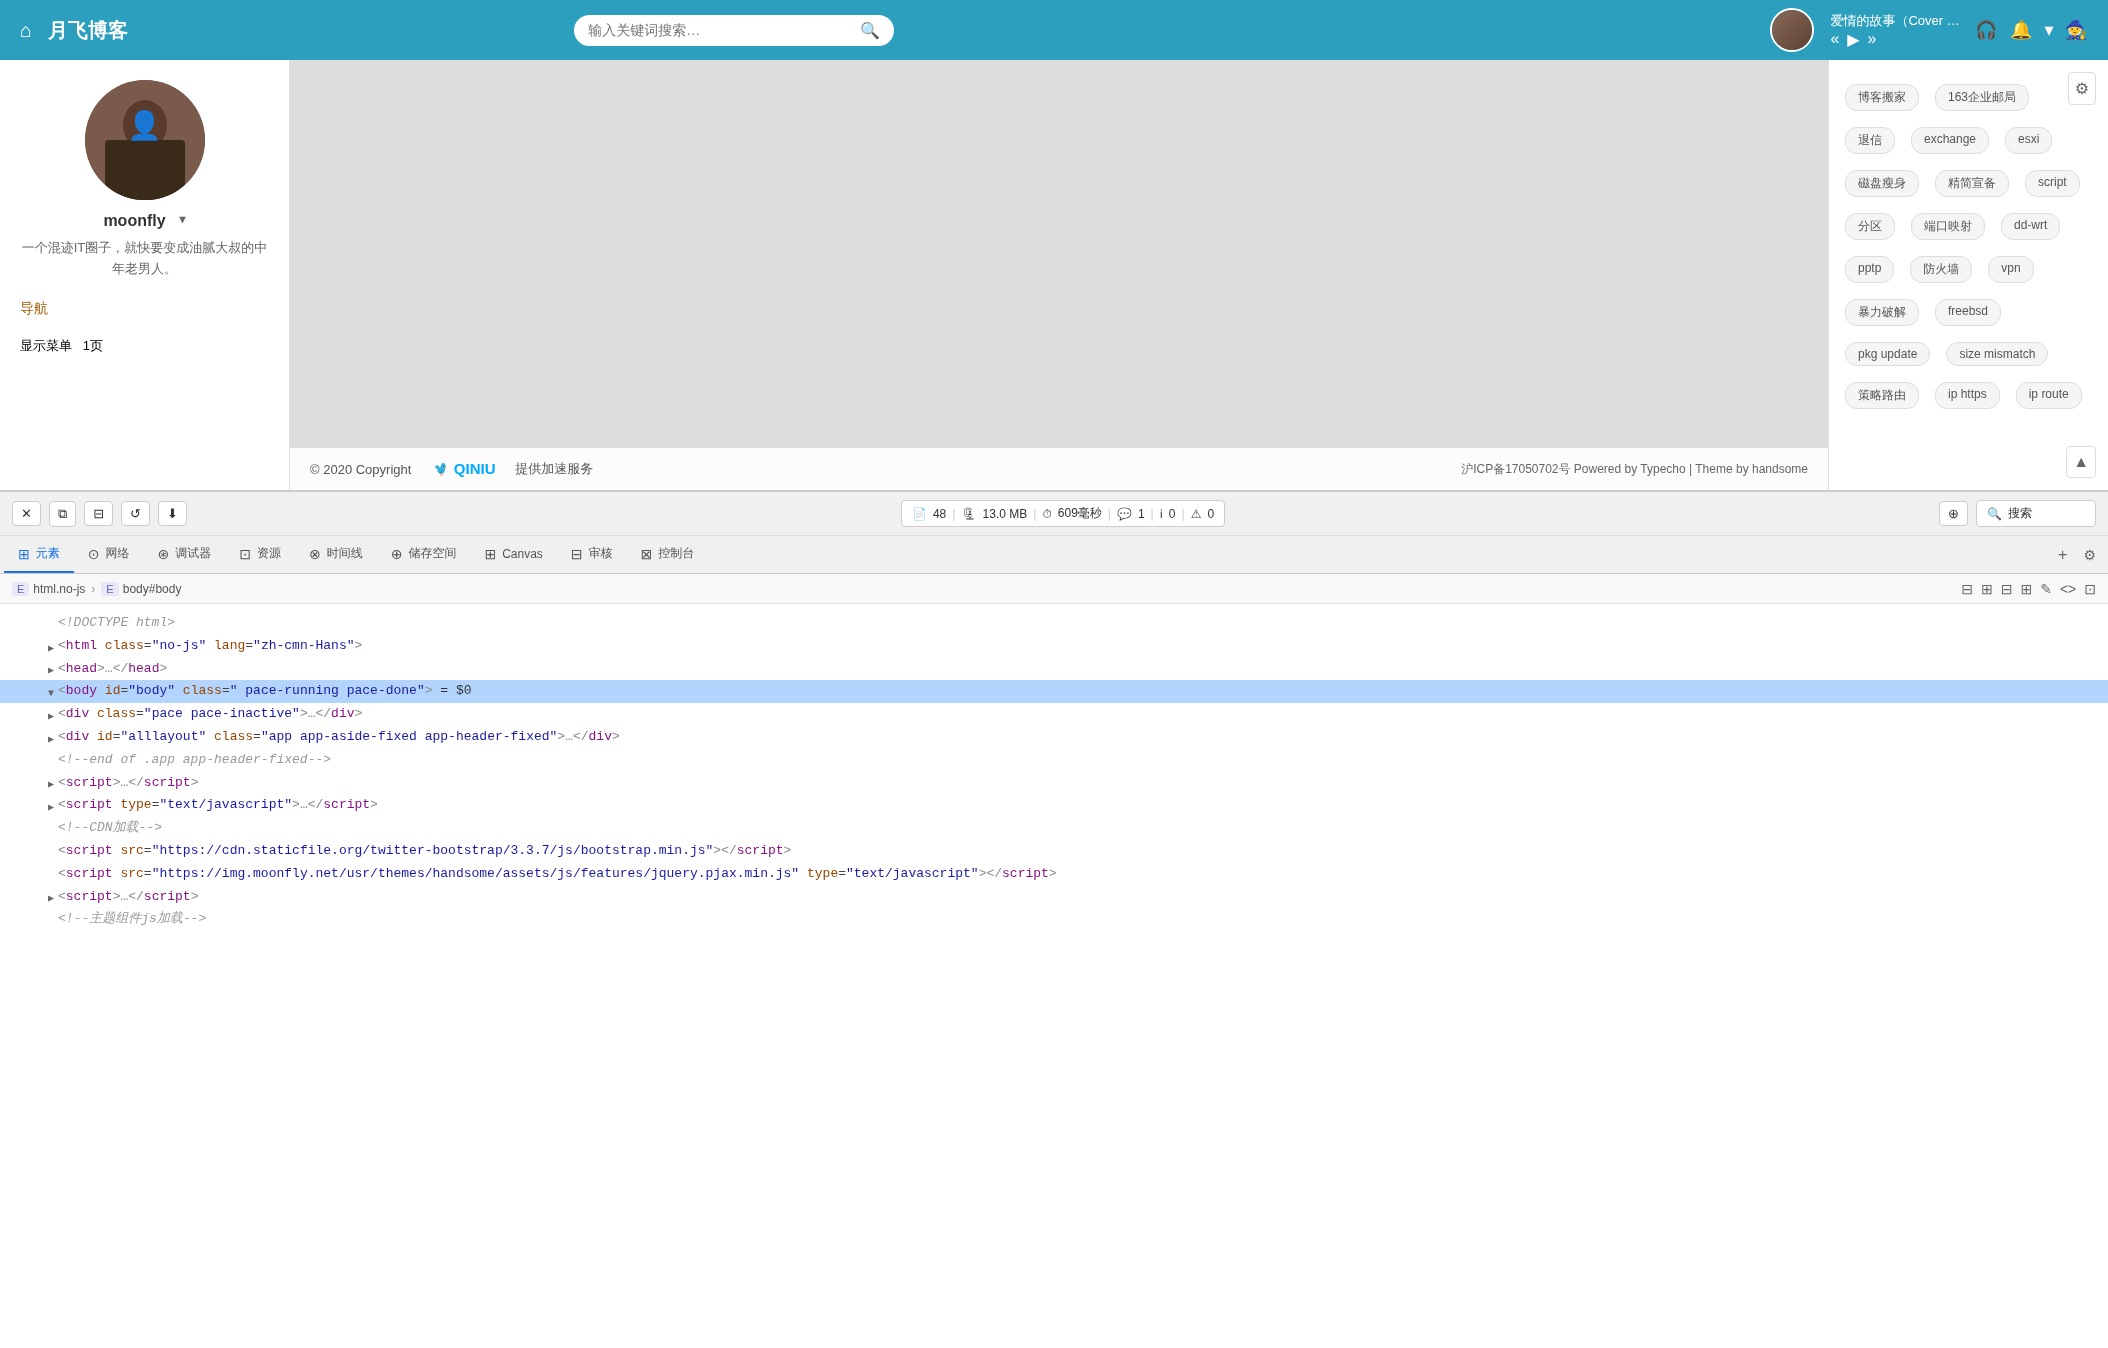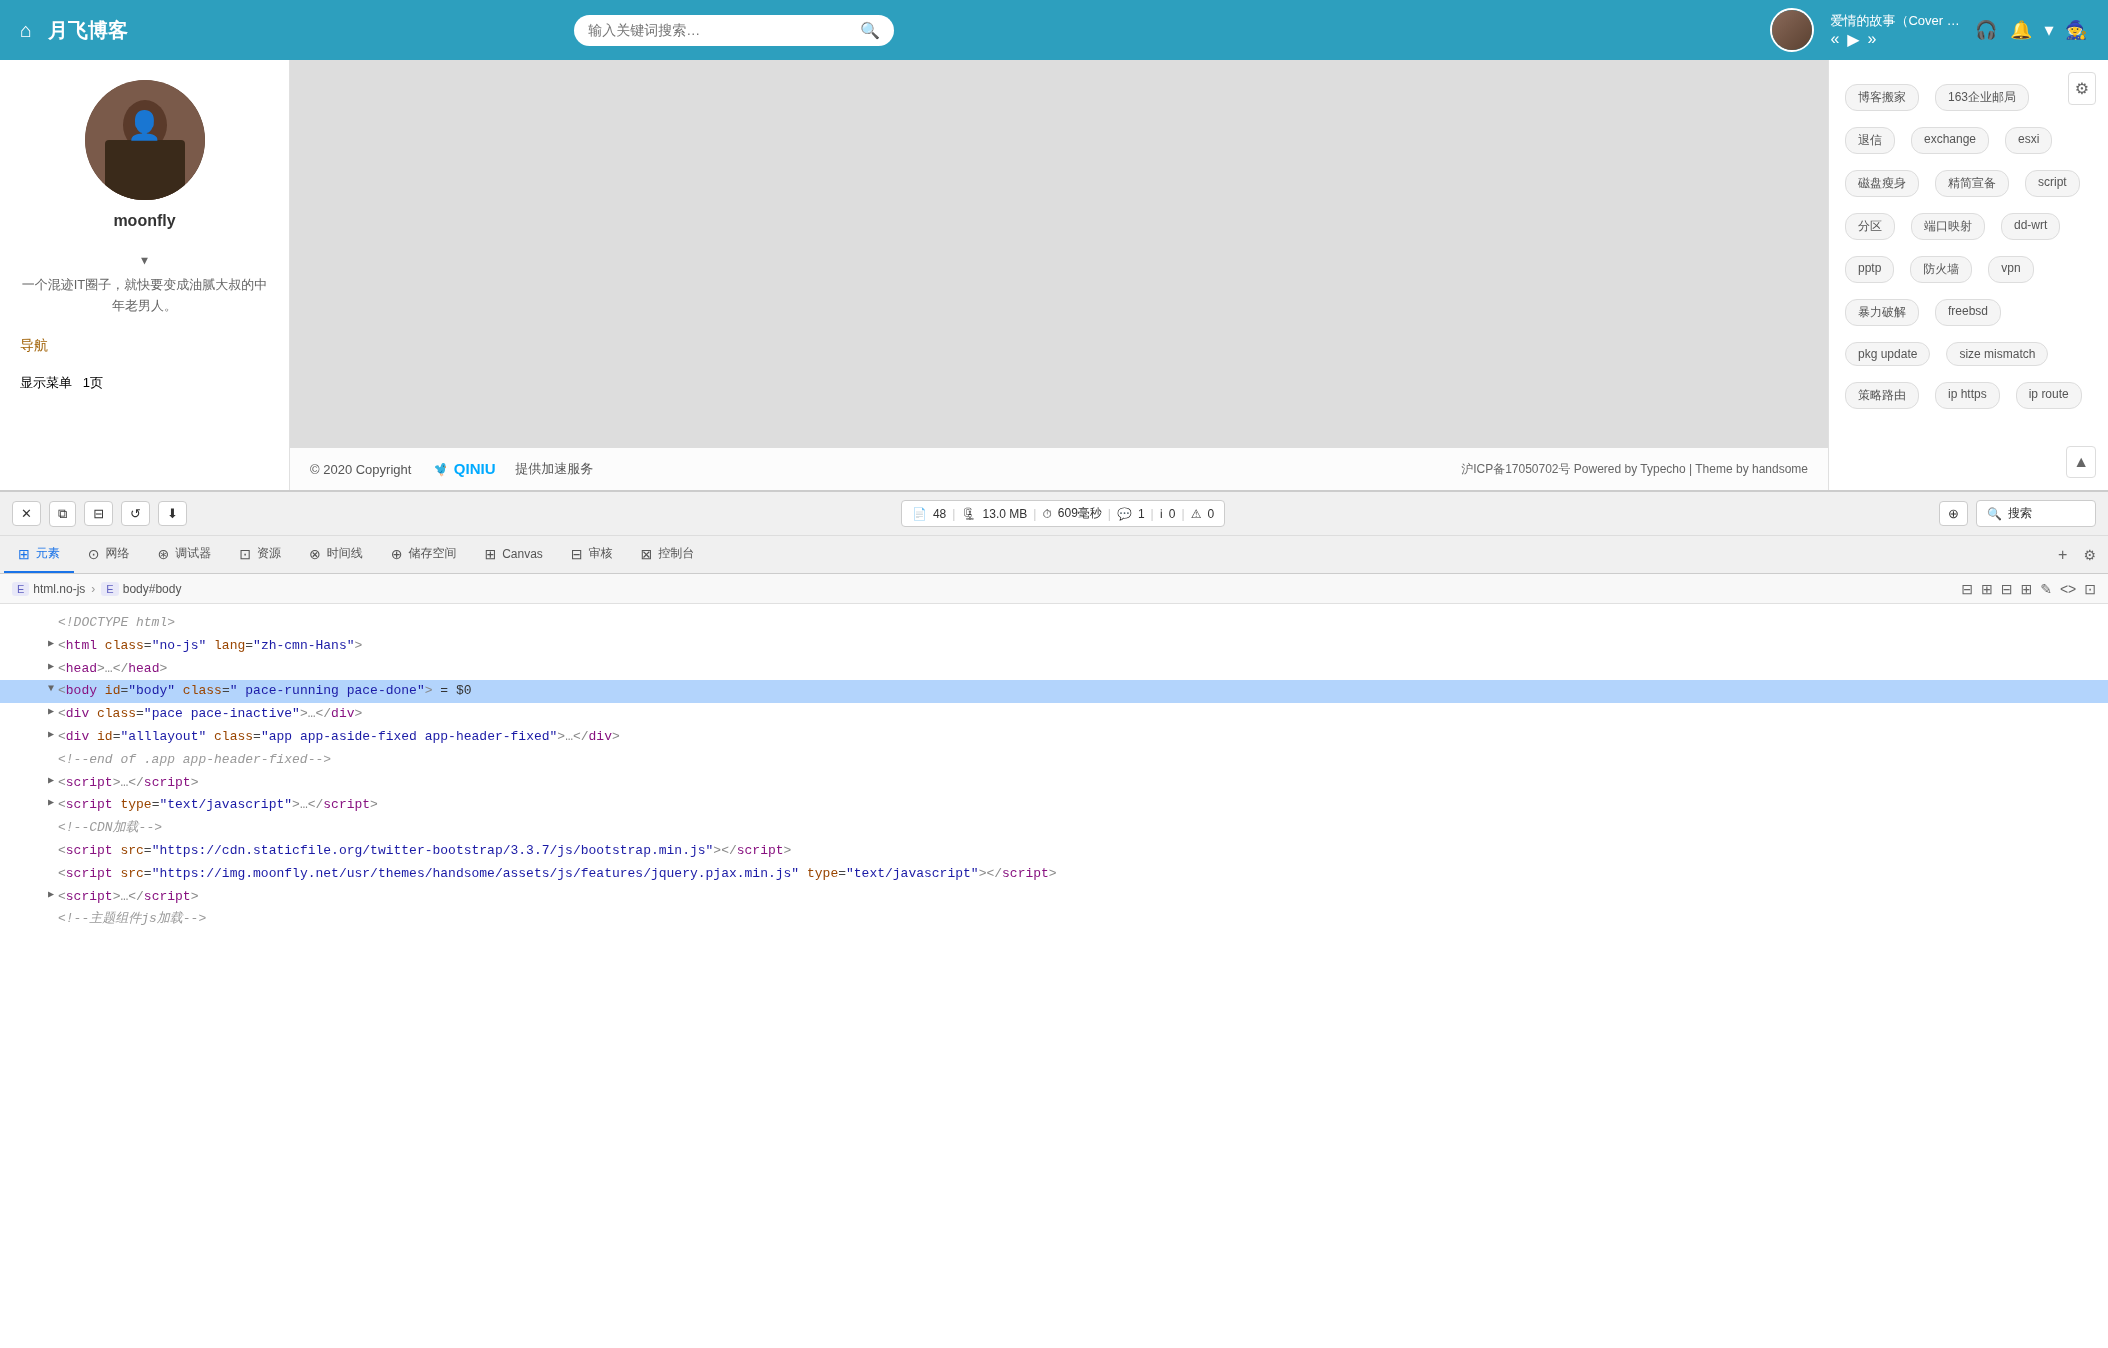--- a/index.html
+++ b/index.html
@@ -19,21 +19,21 @@
     .header-icons { display: flex; align-items: center; gap: 12px; color: white; font-size: 18px; }
     .music-controls { display: flex; gap: 8px; color: white; font-size: 16px; }
 
     
     .main-content { display: flex; height: calc(430px); background: #f0f0f0; }
 
     
     .sidebar { width: 290px; background: white; padding: 20px; display: flex; flex-direction: column; align-items: center; border-right: 1px solid #e0e0e0; }
     .profile-avatar { width: 120px; height: 120px; border-radius: 50%; overflow: hidden; margin-bottom: 12px; }
     .profile-avatar-img { width: 100%; height: 100%; background: linear-gradient(135deg, #7a5a4a 0%, #4a3020 100%); display: flex; align-items: center; justify-content: center; }
-    .username { font-size: 16px; font-weight: bold; color: #333; display: flex; align-items: center; gap: 23px; margin-bottom: 8px; flex-direction: column; }
+    .username { font-size: 16px; font-weight: bold; color: #333; display: flex; align-items: flex-start; gap: 14px; margin-bottom: 8px; }
     .dropdown-arrow { font-size: 12px; color: #666; }
     .bio { font-size: 13px; color: #666; text-align: center; line-height: 1.6; }
     .nav-label { color: #a16207; font-size: 14px; margin-top: 20px; align-self: flex-start; }
     .show-menu { color: #000000; font-size: 13px; margin-top: 19px; align-self: flex-start; }
 
     
     .center-area { flex: 1; background: #ddd; position: relative; }
     .footer-bar { position: absolute; bottom: 0; left: 0; right: 0; background: rgba(255,255,255,0.9); padding: 12px 20px; text-align: center; font-size: 13px; color: #555; border-top: 1px solid #ddd; display: flex; align-items: center; justify-content: center; gap: 8px; }
     .icp-info { margin-left: auto; color: #666; font-size: 12px; }
 
@@ -62,21 +62,21 @@
 
     
     .breadcrumb-bar { background: #f8f8f8; height: 30px; display: flex; align-items: center; padding: 0 12px; gap: 6px; border-bottom: 1px solid #e0e0e0; font-size: 12px; color: #555; }
     .breadcrumb-item { display: flex; align-items: center; gap: 4px; cursor: pointer; }
     .breadcrumb-sep { color: #999; }
     .html-tag { background: #e8e8f8; border-radius: 3px; padding: 1px 5px; font-size: 11px; color: #6060c0; }
     .copy-icons { margin-left: auto; display: flex; gap: 8px; color: #666; font-size: 14px; }
 
     
     .code-panel { background: white; padding: 8px 0; font-family: 'Courier New', monospace; font-size: 13px; line-height: 1.6; overflow: auto; height: calc(100vh - 430px - 46px - 38px - 30px); }
-    .code-line { display: flex; align-items: flex-start; padding: 1px 0 1px 12px; cursor: pointer; white-space: pre; }
+    .code-line { display: flex; align-items: flex-end; padding: 1px 0 1px 12px; cursor: pointer; white-space: pre; }
     .triangle { display: inline-block; width: 14px; text-align: center; color: #666; cursor: pointer; font-size: 10px; }
     .comment { color: #999; font-style: italic; }
     .tag-bracket { color: #888; }
     .tag-name { color: #881280; }
     .attr-name { color: #994500; }
     .attr-value { color: #1a1aa6; }
     .equals-sign { color: #444; }
     .dollar { color: #333; }
     .selected-bg { background: #b3d4fc !important; }
   </style>

